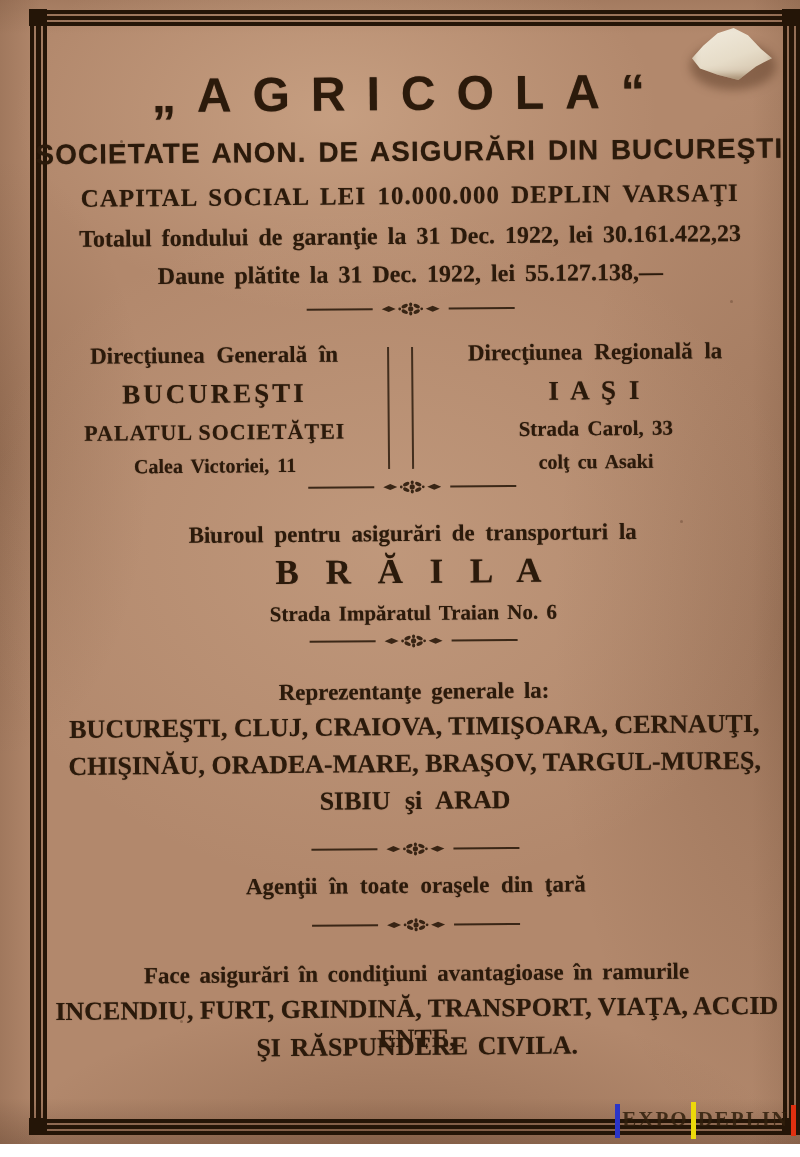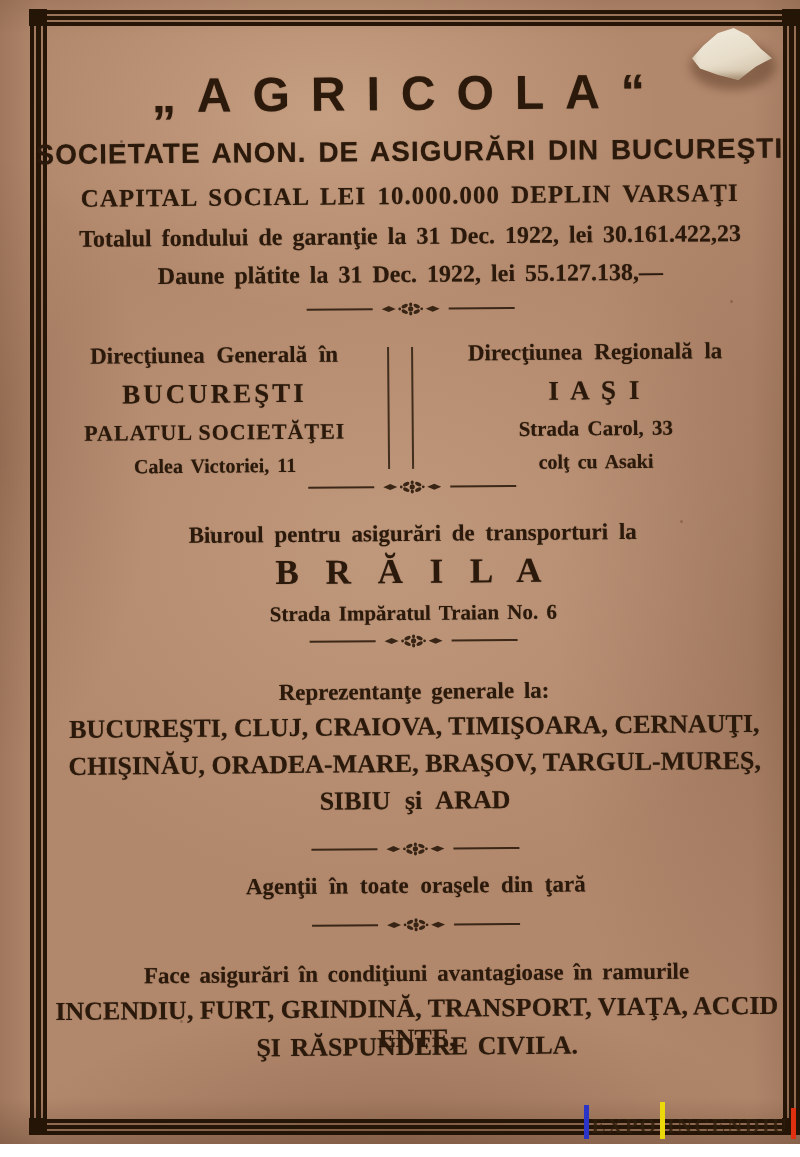--- a/index.html
+++ b/index.html
@@ -74,21 +74,21 @@
   .strada{top:601px;font-size:21px;word-spacing:3px;}
   .reps-head{top:679px;font-size:23px;word-spacing:4px;}
   .reps1{top:712px;font-size:26px;}
   .reps2{top:749px;font-size:26px;}
   .reps3{top:786px;font-size:26px;word-spacing:8px;}
   .agentii{top:873px;font-size:23px;word-spacing:6px;}
   .face{top:961px;font-size:23px;word-spacing:4px;}
   .ramuri1{top:994px;font-size:26px;}
   .ramuri2{top:1032px;font-size:26px;word-spacing:3px;}
   
-  .watermark{position:absolute;right:4px;bottom:5px;display:flex;align-items:flex-end;z-index:5;}
+  .watermark{position:absolute;right:4px;bottom:5px;display:flex;align-items:center;z-index:5;}
   .wm-text{font-family:"Liberation Serif","DejaVu Serif",serif;font-weight:700;font-size:21px;
     letter-spacing:2px;color:rgba(48,30,12,.85);line-height:1;padding:0 2px 2px 2px;}
   .wm-bar{width:5px;display:inline-block;}
   .wm-blue{height:34px;background:#2a35c8;}
   .wm-yellow{height:37px;background:#ecd90a;}
   .wm-red{height:31px;background:#e03010;}
 </style>
 </head>
 <body>
 
@@ -204,17 +204,17 @@
     <div class="block face serif-b">Face asigurări în condiţiuni avantagioase în ramurile</div>
     <div class="block ramuri1 serif-b">INCENDIU, FURT, GRINDINĂ, TRANSPORT, VIAŢA, ACCID ENTE,</div>
     <div class="block ramuri2 serif-b">ŞI RĂSPUNDERE CIVILA.</div>
 
   </div>
 
   <div class="watermark">
     <span class="wm-bar wm-blue"></span>
     <span class="wm-text">EXPO</span>
     <span class="wm-bar wm-yellow"></span>
-    <span class="wm-text">INCENDIU</span>
+    <span class="wm-text">DEPLIN</span>
     <span class="wm-bar wm-red"></span>
   </div>
 
 </div>
 
 </body></html>

